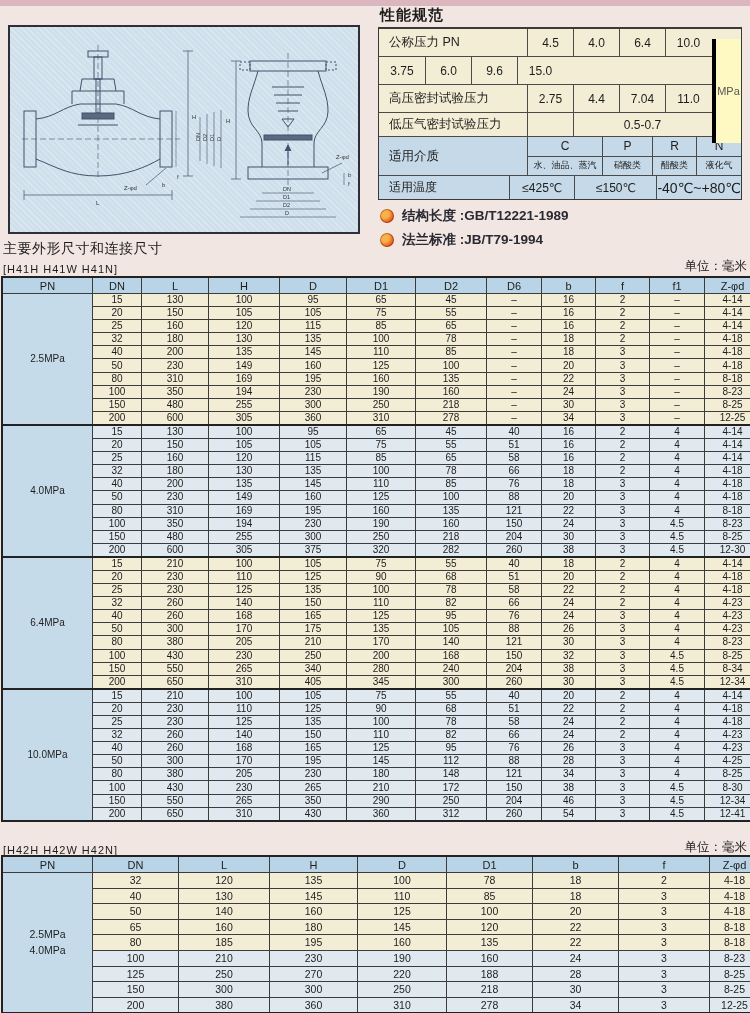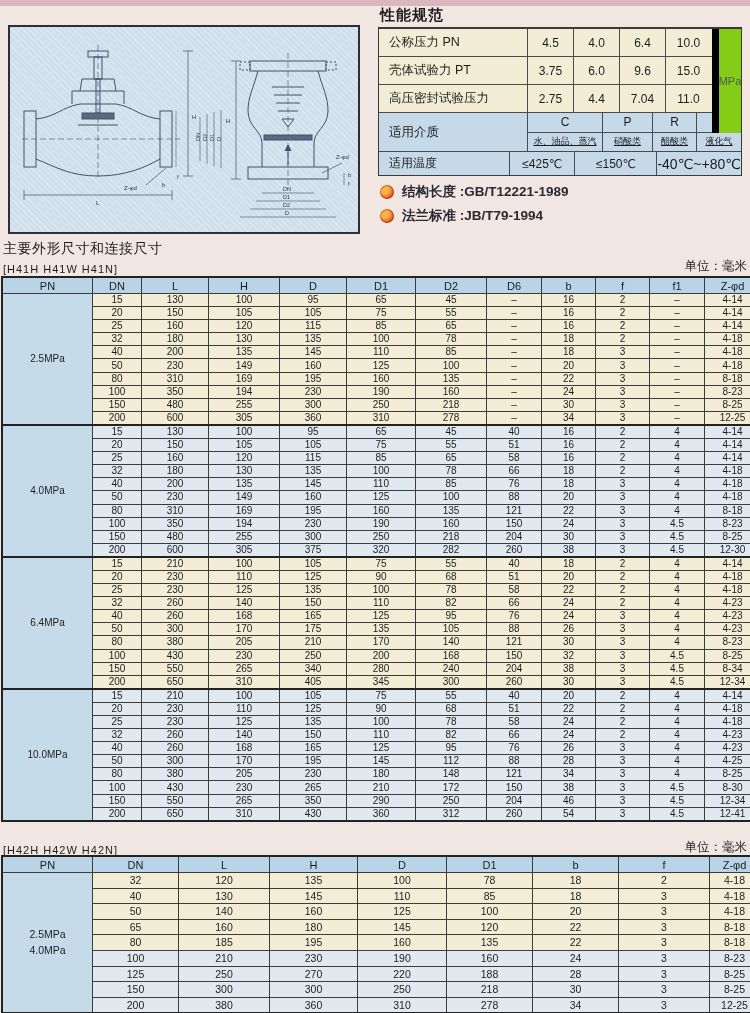--- a/index.html
+++ b/index.html
@@ -21,26 +21,26 @@
   .srow:first-child{border-top:none;}
   .cell{box-sizing:border-box;border-left:1px solid #4a4a4a;display:flex;align-items:center;justify-content:center;font-size:12px;}
   .cell:first-child{border-left:none;}
   .lbl{width:148px;justify-content:flex-start;padding-left:10px;font-size:12.5px;}
   .v{width:46px;}
   .h27{height:27px;}
   .h23{height:23px;}
   .cream{background:#f3edd5;}
   .blue{background:#c5d9e8;}
   .merged{width:138px;}
-  .mpa-cell{position:absolute;right:0;top:0;width:29px;height:104px;box-sizing:border-box;
-    border-left:7px solid #000000;background:#84cc16;display:flex;align-items:center;justify-content:center;
+  .mpa-cell{position:absolute;right:0;top:10px;width:29px;height:104px;box-sizing:border-box;
+    border-left:4px solid #000000;background:#fef9c3;display:flex;align-items:center;justify-content:center;
     font-size:11px;color:#555;}
   .media-wrap{flex:1;display:flex;flex-direction:column;}
   .mrow{display:flex;flex:1;}
-  .mrow + .mrow{border-top:1px solid #4a4a4a;text-decoration:underline;}
+  .mrow + .mrow{border-top:1px solid #4a4a4a;}
   .mc,.mn{box-sizing:border-box;border-left:1px solid #4a4a4a;display:flex;align-items:center;justify-content:center;}
   .mc{font-size:12px;}
   .mn{font-size:9px;}
   .w1{width:75px;} .w2{width:50px;} .w3{width:44px;} .w4{flex:1;}
   .media-row{height:38px;}
   .t1{width:75px;} .t2{width:94px;} .t3{flex:1;font-size:14px;border-left:1px solid #4a4a4a;display:flex;align-items:center;justify-content:center;}
   .temp .cell{font-size:12px;}
 
   
   .notes{margin-top:7px;}
@@ -174,32 +174,36 @@
     <div class="spec-title">性能规范</div>
     <div class="spec-box">
       <div class="srow h27 cream">
         <div class="cell lbl">公称压力 PN</div>
         <div class="cell v">4.5</div>
         <div class="cell v">4.0</div>
         <div class="cell v">6.4</div>
         <div class="cell v">10.0</div>
       </div>
       <div class="srow h27 cream">
-        <div class="cell lbl">壳体试验力 PT</div>
         <div class="cell v">3.75</div>
         <div class="cell v">6.0</div>
         <div class="cell v">9.6</div>
         <div class="cell v">15.0</div>
       </div>
       <div class="srow h27 cream">
         <div class="cell lbl">高压密封试验压力</div>
         <div class="cell v">2.75</div>
         <div class="cell v">4.4</div>
         <div class="cell v">7.04</div>
         <div class="cell v">11.0</div>
+      </div>
+      <div class="srow h23 cream">
+        <div class="cell lbl">低压气密封试验压力</div>
+        <div class="cell v"></div>
+        <div class="cell merged">0.5-0.7</div>
       </div>
       <div class="mpa-cell">MPa</div>
       <div class="srow media-row blue">
         <div class="cell lbl">适用介质</div>
         <div class="media-wrap">
           <div class="mrow">
             <div class="mc w1">C</div>
             <div class="mc w2">P</div>
             <div class="mc w3">R</div>
             <div class="mc w4">N</div>

